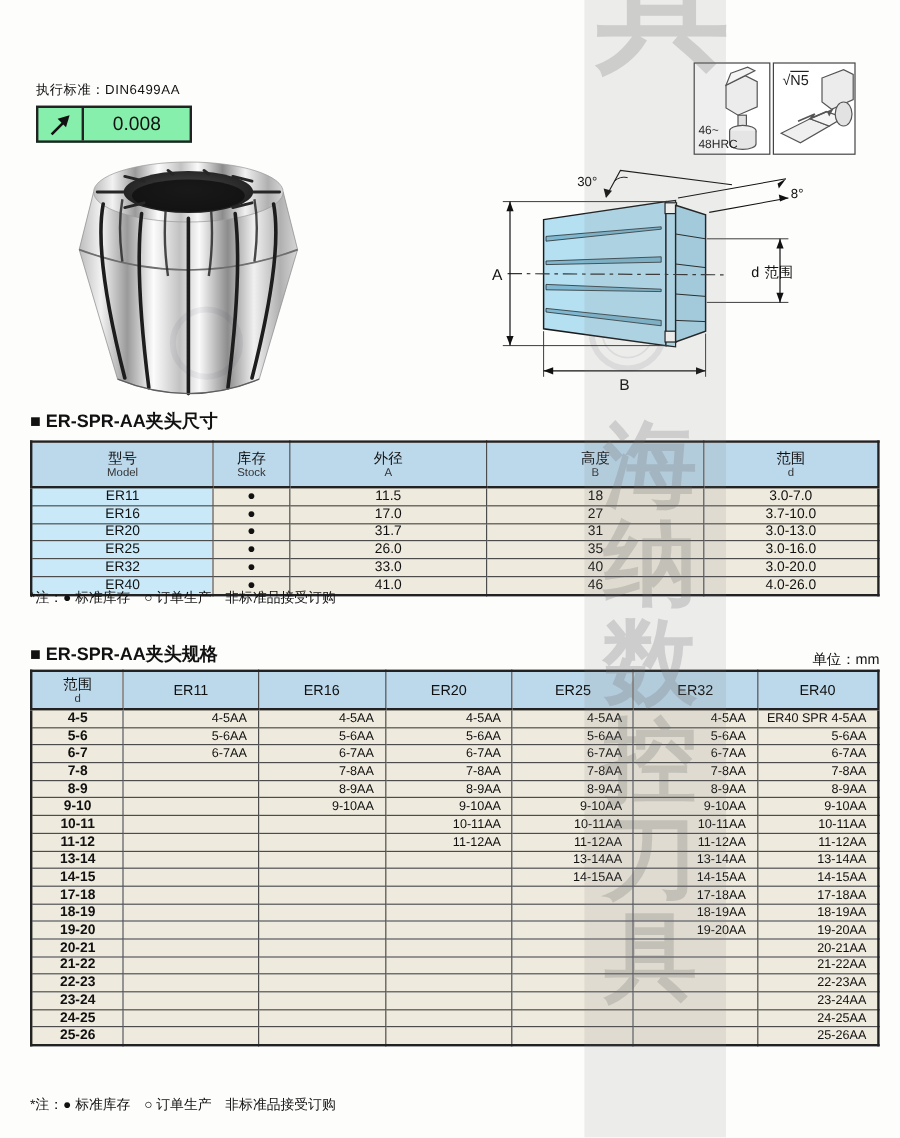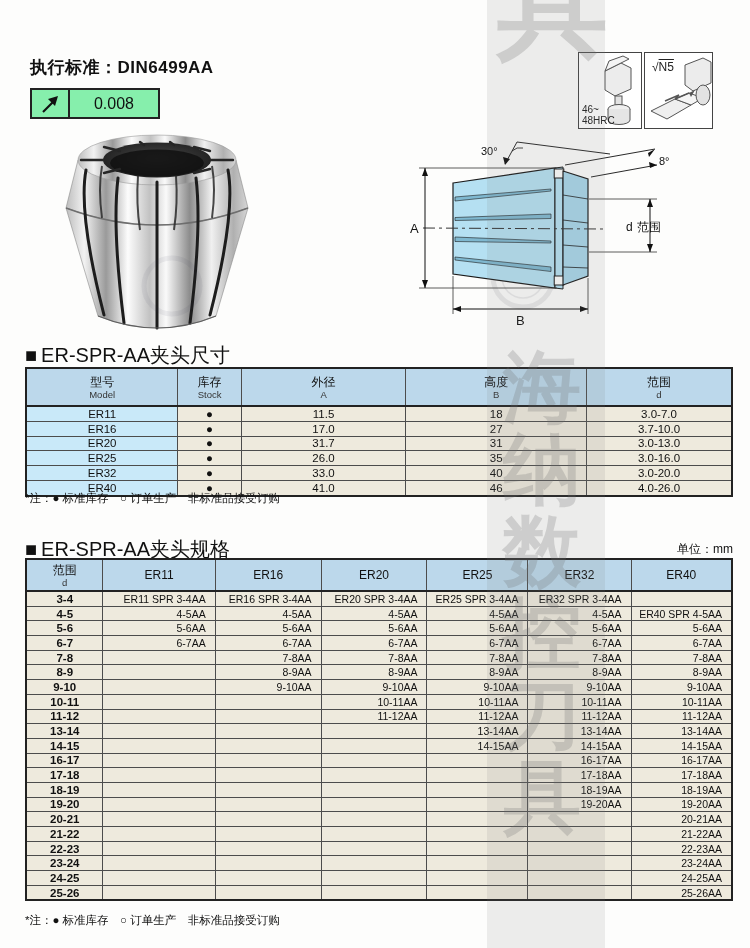--- a/index.html
+++ b/index.html
@@ -12,21 +12,21 @@
 
   
   #watermark{position:absolute;inset:0;z-index:40;pointer-events:none}
   .wm-band{position:absolute;left:487px;top:0;width:118px;height:948px;background:rgba(120,120,120,.13)}
   .wm-top-char{position:absolute;left:492px;top:-58px;width:120px;text-align:center;
     font-size:112px;font-weight:bold;color:rgba(110,110,110,.25);line-height:1.15}
   .wm-col{position:absolute;left:497px;top:346px;width:90px;text-align:center}
   .wm-col span{display:block;font-size:78px;line-height:82px;font-weight:bold;color:rgba(110,110,110,.24)}
 
   
-  .std-title{left:30px;top:56px;font-size:17px;font-weight:bold;letter-spacing:.5px}
+  .std-title{left:30px;top:67px;font-size:11px;font-weight:normal;letter-spacing:.5px}
   .rough-box{left:30px;top:88px;width:126px;height:27px;border:2px solid #222;background:#86efac;display:flex}
   .rough-cell-icon{width:36px;border-right:2px solid #222;display:flex;align-items:center;justify-content:center}
   .rough-cell-val{flex:1;display:flex;align-items:center;justify-content:center;font-size:16px}
 
   .spec-box{position:absolute;border:1.5px solid #444;background:#fff}
   .spec-box svg{position:absolute;inset:0}
   .hard-label{position:absolute;left:3px;bottom:2px;font-size:10px;line-height:11px;color:#222;z-index:2}
   .finish-label{position:absolute;left:7px;top:7px;font-size:12px;color:#222;z-index:2}
   .finish-label .ov{text-decoration:overline}
 
@@ -37,21 +37,21 @@
   .h-cn{font-size:12px;line-height:14px}
   .h-sub{font-size:9.5px;line-height:11px;color:#333}
   #table1 thead th{height:36px;text-align:center}
   #table1 td{height:13.8px;text-align:center;font-size:11.5px;background:var(--cell-bg,#eeeadd)}
   #table1 td.c-model{background:var(--model-bg,#c9e9f9)}
   #table2 thead th{height:30px;text-align:center;font-size:12px}
   #table2 td{height:13.7px;font-size:10.5px;background:var(--cell-bg,#eeeadd)}
   #table2 td.c-range{text-align:center;font-weight:bold;font-size:11.5px}
   #table2 td.c-spec{text-align:right;padding-right:9px}
 
-  .sec-title{font-size:20px;font-weight:normal}
+  .sec-title{font-size:15px;font-weight:bold}
   .sec-title .marker{margin-right:4px}
   .unit{font-size:12px}
   .note{font-size:11.5px;color:#111}
 </style>
 </head>
 <body>
 
 <div class="abs std-title">执行标准：DIN6499AA</div>
 
 <div class="abs rough-box">
@@ -318,29 +318,20 @@
     <th>ER11</th>
         <th>ER16</th>
         <th>ER20</th>
         <th>ER25</th>
         <th>ER32</th>
         <th>ER40</th>
       </tr>
   </thead>
   <tbody id="t2-body">
       <tr>
-        <td class="c-range">3-4</td>
-        <td class="c-spec">ER11 SPR 3-4AA</td>
-        <td class="c-spec">ER16 SPR 3-4AA</td>
-        <td class="c-spec">ER20 SPR 3-4AA</td>
-        <td class="c-spec">ER25 SPR 3-4AA</td>
-        <td class="c-spec">ER32 SPR 3-4AA</td>
-        <td class="c-spec"></td>
-      </tr>
-      <tr>
         <td class="c-range">4-5</td>
         <td class="c-spec">4-5AA</td>
         <td class="c-spec">4-5AA</td>
         <td class="c-spec">4-5AA</td>
         <td class="c-spec">4-5AA</td>
         <td class="c-spec">4-5AA</td>
         <td class="c-spec">ER40 SPR 4-5AA</td>
       </tr>
       <tr>
         <td class="c-range">5-6</td>
@@ -415,29 +406,20 @@
         <td class="c-spec">13-14AA</td>
       </tr>
       <tr>
         <td class="c-range">14-15</td>
         <td class="c-spec"></td>
         <td class="c-spec"></td>
         <td class="c-spec"></td>
         <td class="c-spec">14-15AA</td>
         <td class="c-spec">14-15AA</td>
         <td class="c-spec">14-15AA</td>
-      </tr>
-      <tr>
-        <td class="c-range">16-17</td>
-        <td class="c-spec"></td>
-        <td class="c-spec"></td>
-        <td class="c-spec"></td>
-        <td class="c-spec"></td>
-        <td class="c-spec">16-17AA</td>
-        <td class="c-spec">16-17AA</td>
       </tr>
       <tr>
         <td class="c-range">17-18</td>
         <td class="c-spec"></td>
         <td class="c-spec"></td>
         <td class="c-spec"></td>
         <td class="c-spec"></td>
         <td class="c-spec">17-18AA</td>
         <td class="c-spec">17-18AA</td>
       </tr>

